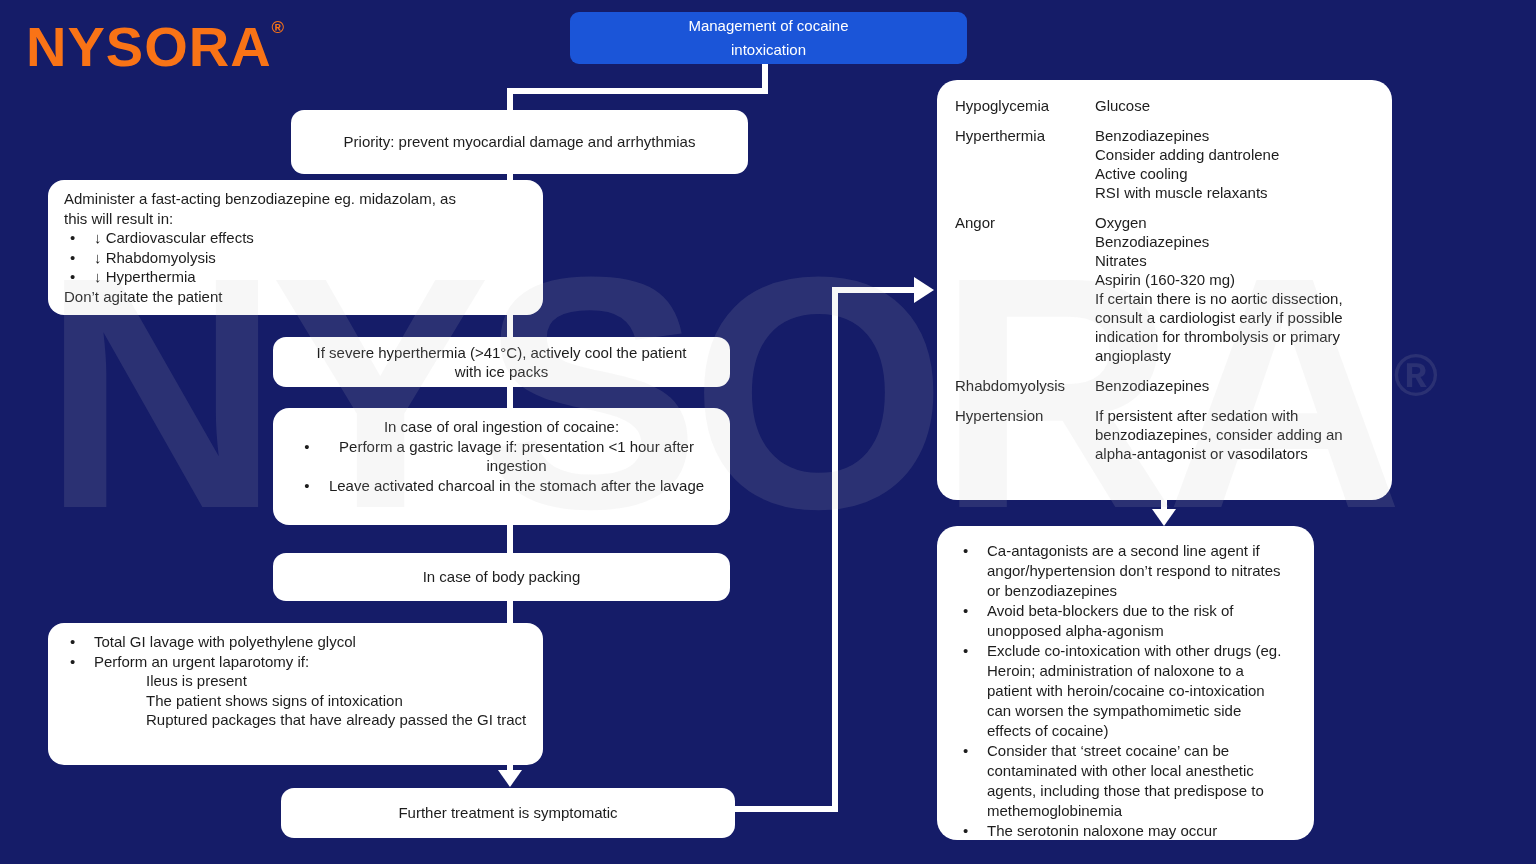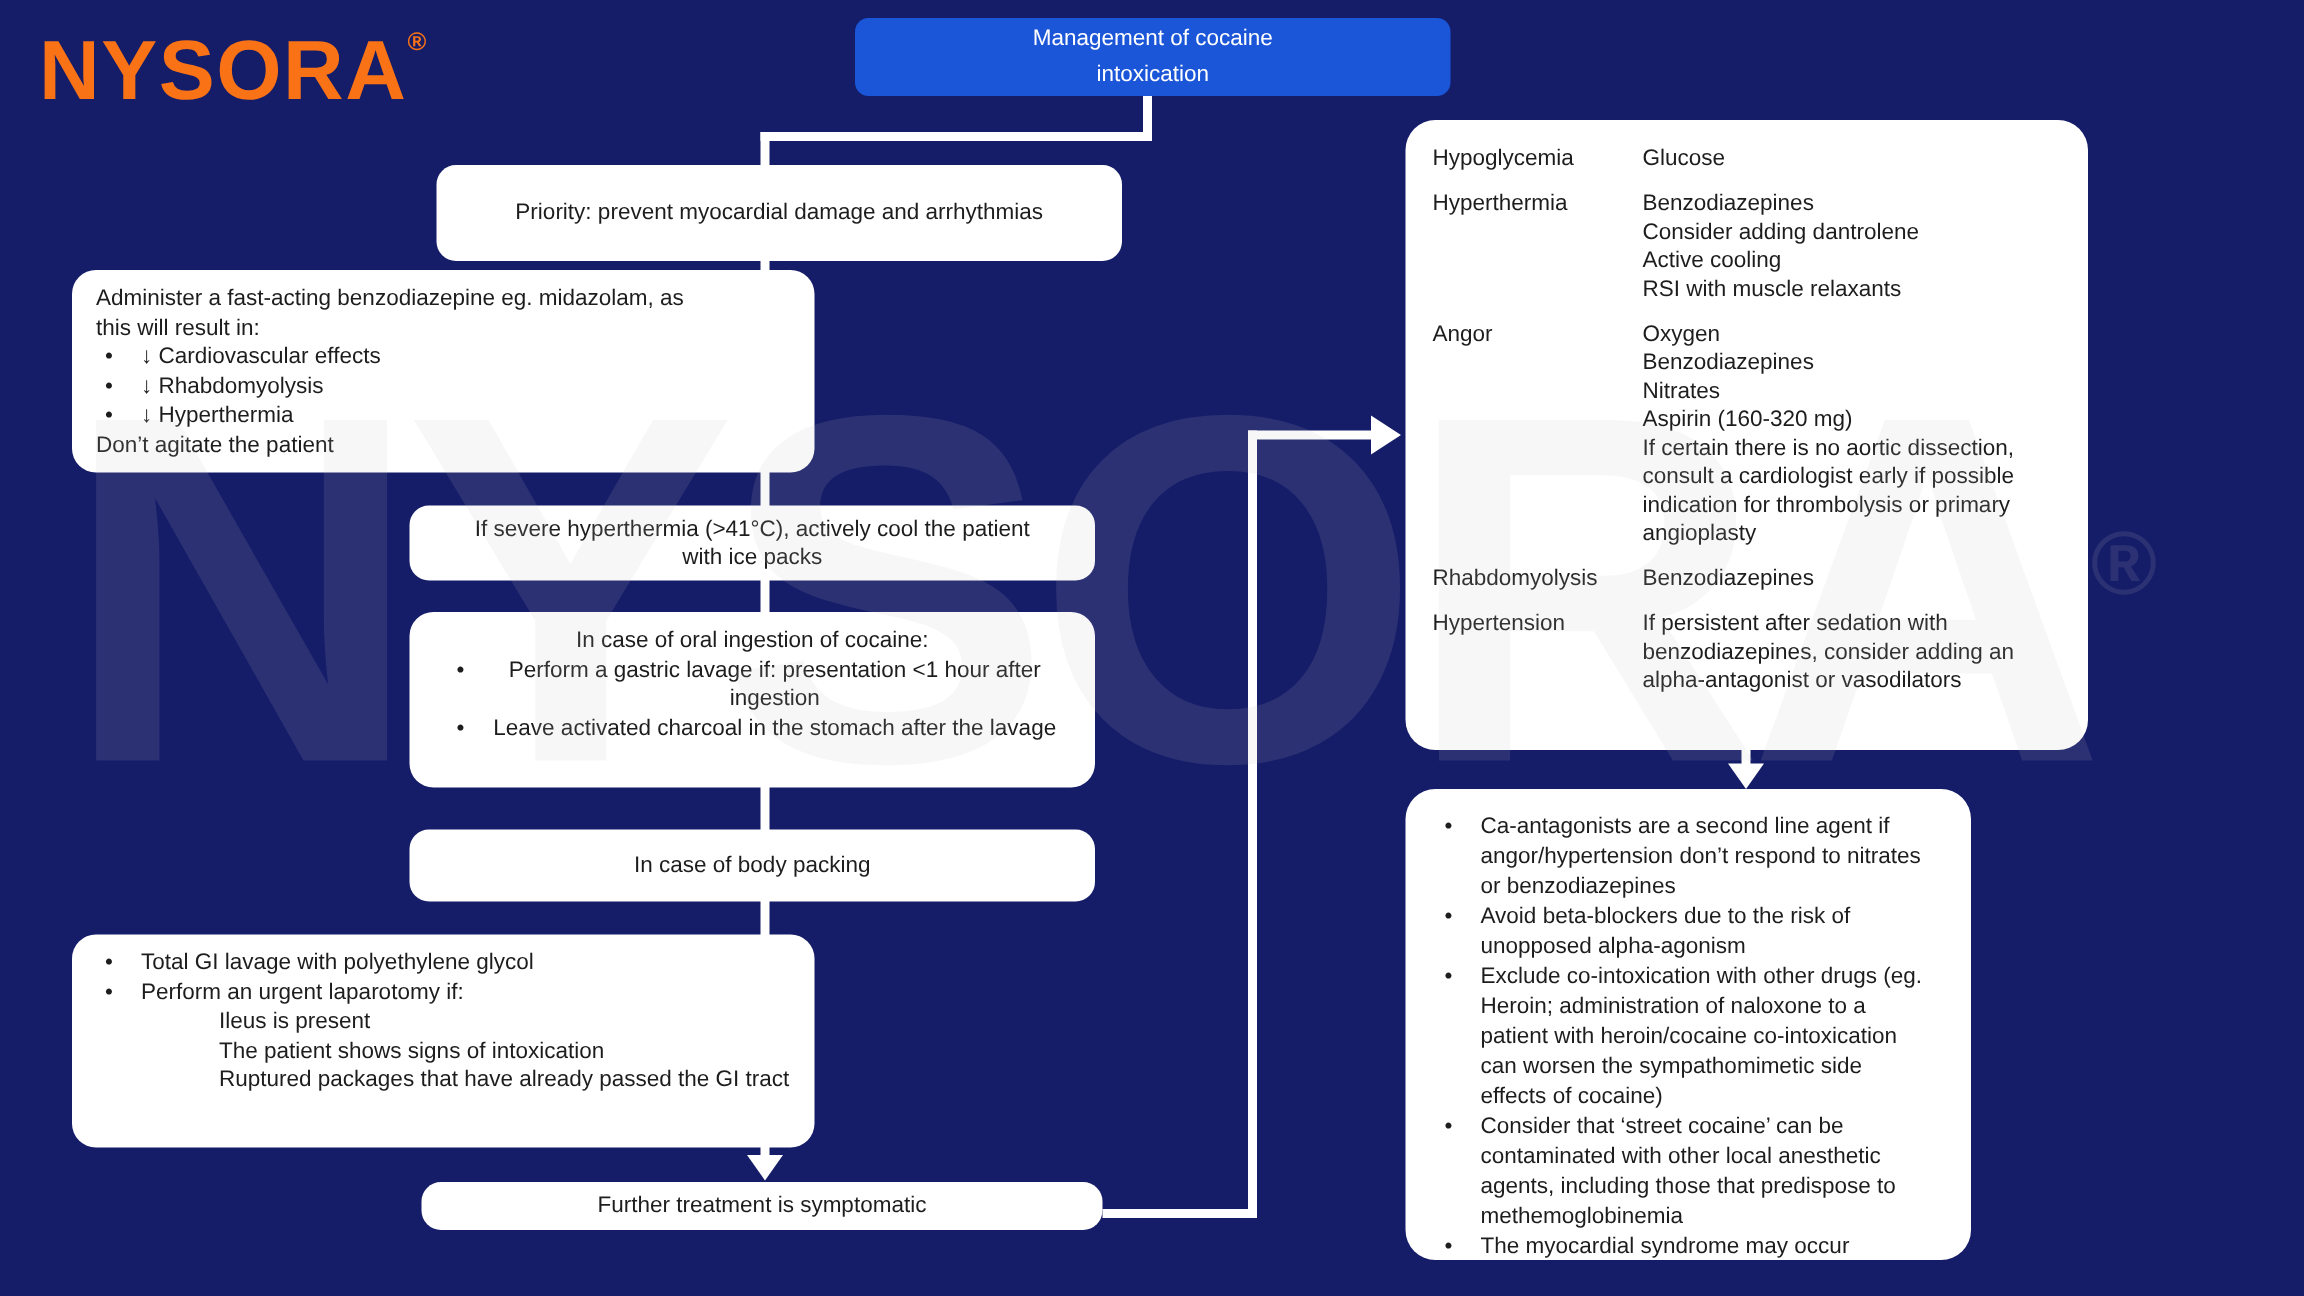--- a/index.html
+++ b/index.html
@@ -132,21 +132,21 @@
     </div>
   <div class="bullet-row">
       <span class="dot"></span>
       <span class="btext">Perform an urgent laparotomy if:</span>
     </div>
   <div class="sub-item">Ileus is present</div>
   <div class="sub-item">The patient shows signs of intoxication</div>
   <div class="sub-item">Ruptured packages that have already passed the GI tract</div>
 </div>
 
-<div class="box center" style="left:281px; top:788px; width:454px; height:32px; border-radius:13px;text-align:right;">
+<div class="box center" style="left:281px; top:788px; width:454px; height:50px; border-radius:13px;text-align:right;">
   <span>Further treatment is symptomatic</span>
 </div>
 
 <div class="box ttable" style="left:937px; top:80px; width:455px; height:420px; border-radius:20px;">
   <div class="trow">
     <div class="tcond">Hypoglycemia</div>
     <div class="tvals">
       <div>Glucose</div>
     </div>
   </div>
@@ -195,15 +195,15 @@
   <div class="bullet-row">
       <span class="dot"></span>
       <span class="btext">Exclude co-intoxication with other drugs (eg. Heroin; administration of naloxone to a patient with heroin/cocaine co-intoxication can worsen the sympathomimetic side effects of cocaine)</span>
     </div>
   <div class="bullet-row">
       <span class="dot"></span>
       <span class="btext">Consider that ‘street cocaine’ can be contaminated with other local anesthetic agents, including those that predispose to methemoglobinemia</span>
     </div>
   <div class="bullet-row">
       <span class="dot"></span>
-      <span class="btext">The myocardial syndrome may occur</span>
+      <span class="btext">The serotonin naloxone may occur</span>
     </div>
 </div>
 
 </body></html>

